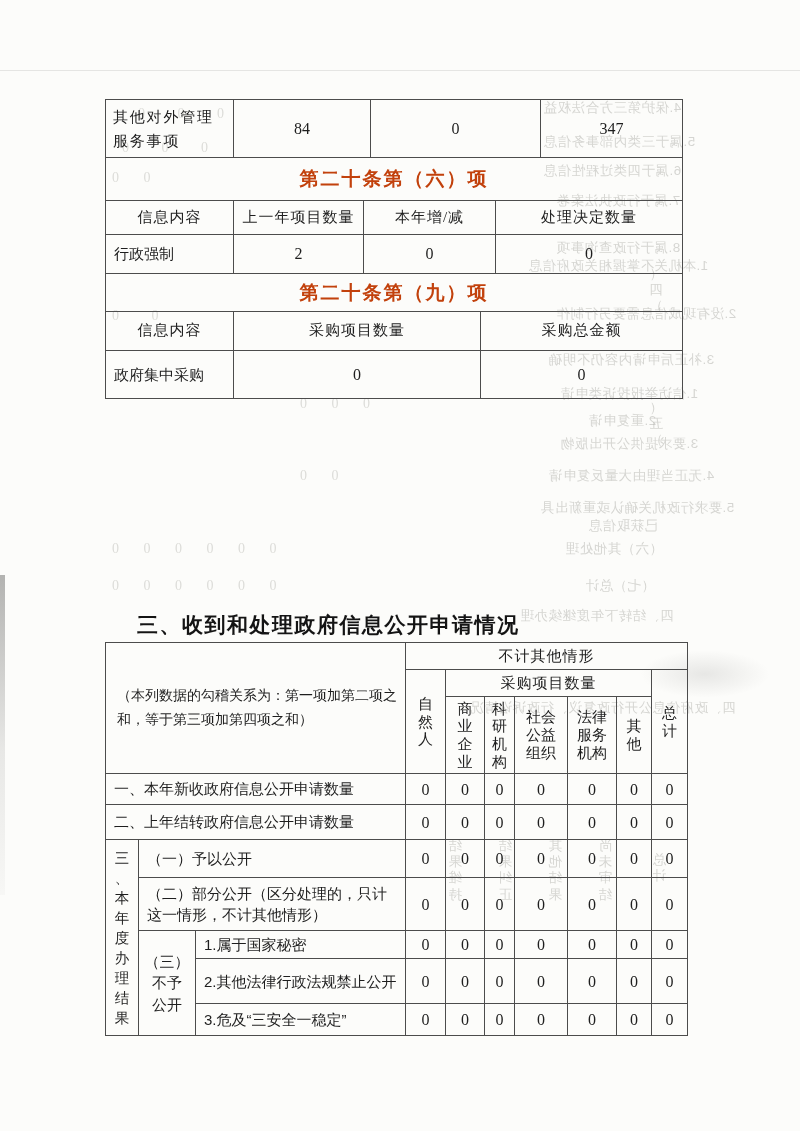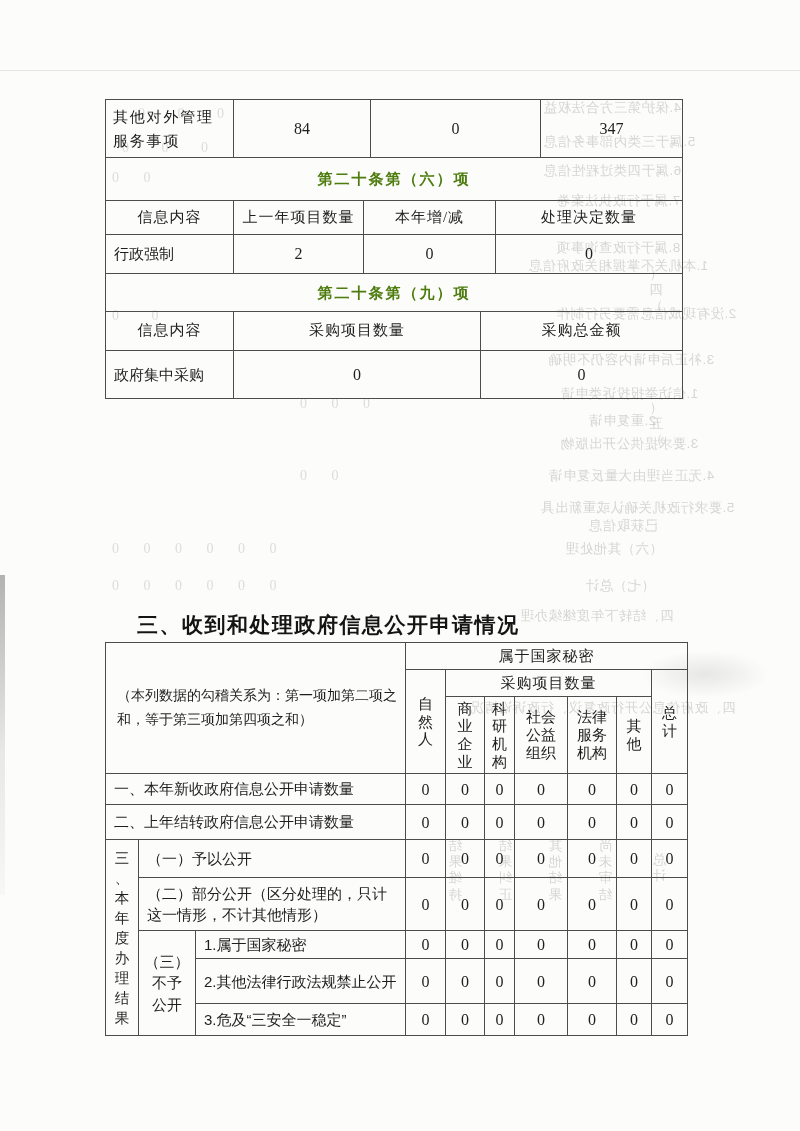--- a/index.html
+++ b/index.html
@@ -15,21 +15,21 @@
           font-size:13.5px;letter-spacing:.5px;white-space:pre;filter:blur(.4px);line-height:1.2;text-align:center;}
   #bleed-layer .bleed-zeros{transform:none;color:#c3c3be;opacity:.55;
           font-family:"Liberation Serif","DejaVu Serif",serif;font-size:14px;}
   
   table{border-collapse:collapse;table-layout:fixed;}
   td{border:1px solid #4c4c4c;vertical-align:middle;text-align:center;
      font-size:15px;padding:2px 4px;line-height:1.45;}
   .num{font-family:"Liberation Serif","DejaVu Serif",serif;font-size:16px;}
   .label{text-align:left;padding-left:8px;}
   .hd{letter-spacing:1px;font-family:Liberation Serif, serif;}
-  .title-row td{font-weight:bold;font-size:15px;letter-spacing:2px;color:#4d7c0f;}
+  .title-row td{font-weight:bold;font-size:19px;letter-spacing:2px;color:#c2410c;}
   
   .top-tables{position:absolute;left:105px;top:87px;width:577px;margin-top:12px;}
   .top-tables table{width:577px;}
   .top-tables table + table{margin-top:-1px;}
   .justify-label{text-align:left;letter-spacing:1.8px;line-height:1.55;padding:4px 5px 4px 7px;}
   tr.ar{height:58px;} tr.bt{height:43px;} tr.bh{height:34px;} tr.br1{height:32px;} tr.br2{height:39px;}
   tr.ct{height:45px;} tr.ch{height:32px;} tr.cr{height:35px;}
   tr.dt{height:38px;} tr.dh{height:39px;} tr.drr{height:48px;}
   
   .heading{position:absolute;left:137px;top:611px;font-size:21px;font-weight:bold;
@@ -189,21 +189,21 @@
           <col style="width:39px">
           <col style="width:30px">
           <col style="width:53px">
         <col style="width:49px">
           <col style="width:35px">
           <col style="width:36px">
       </colgroup>
       <tbody>
           <tr class="hr1">
         <td class="note-cell" colspan="3" rowspan="3">（本列数据的勾稽关系为：第一项加第二项之和，等于第三项加第四项之和）</td>
-        <td class="ghead" colspan="7">属于国家秘密</td>
+        <td class="ghead" colspan="7">不计其他情形</td>
       </tr>
       <tr class="hr2">
         <td class="vlabel" rowspan="2">自
 然
 人</td>
         <td class="ghead" colspan="5">采购项目数量</td>
         <td class="vlabel" rowspan="2">总
 计</td>
       </tr>
       <tr class="hr3">

